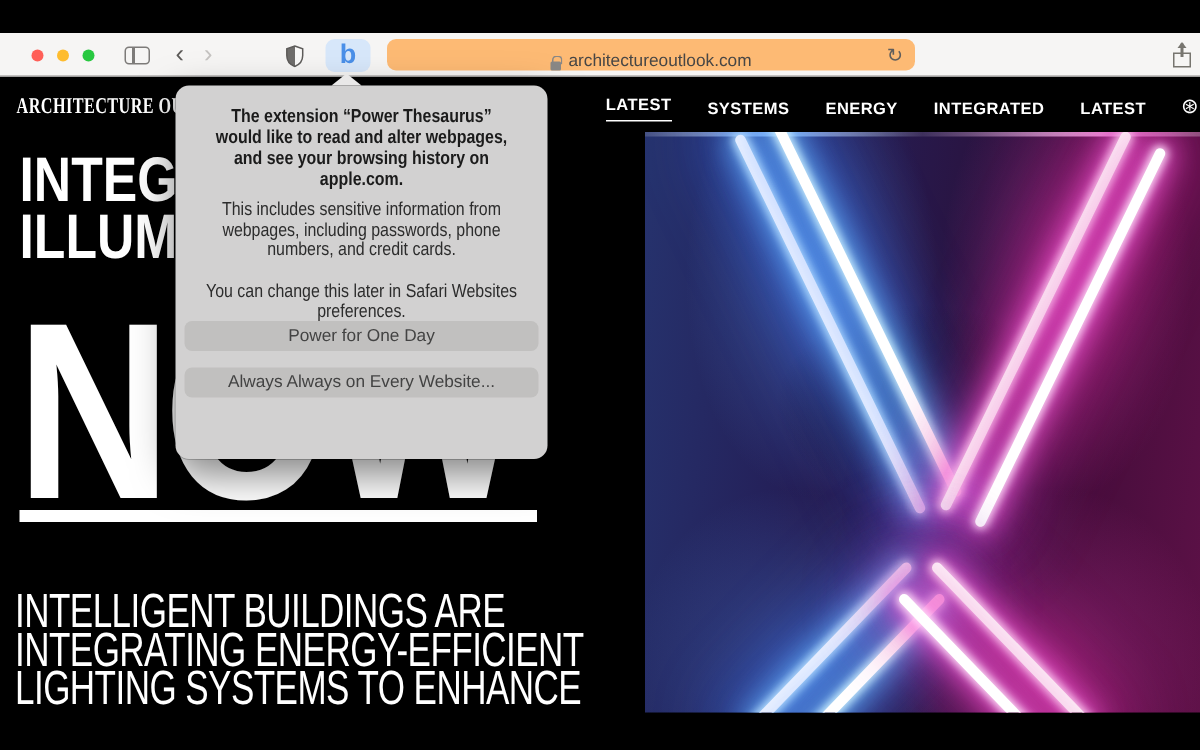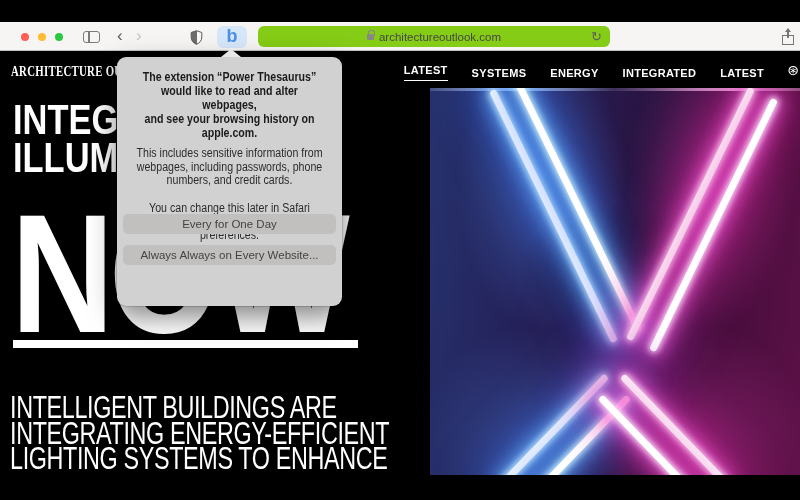--- a/index.html
+++ b/index.html
@@ -26,21 +26,21 @@
   .chev.back    { left:117px; color:#5d5b59; }
   .chev.forward { left:136px; color:#c5c3c1; }
 
   .shield-ic { position:absolute; left:190px; top:8px; }
 
   .ext-btn { position:absolute; left:217px; top:4px; width:30px; height:22px;
              background:#d7e7fa; border-radius:6px; text-align:center; }
   .ext-btn .glyph { font-size:18px; font-weight:bold; color:#4a8fe8; line-height:21px; }
 
   .url-bar { position:absolute; left:258px; top:4px; width:352px; height:21px;
-             background:#84cc16; border-radius:6px; display:flex; align-items:center;
+             background:#fdba74; border-radius:6px; display:flex; align-items:flex-end;
              justify-content:center; }
   .lock-ic { position:relative; width:7px; height:6px; background:#8a8886; border-radius:1px; margin-right:5px; }
   .lock-ic::before { content:''; position:absolute; top:-4px; left:1px; width:5px; height:5px;
                      border:1.2px solid #8a8886; border-bottom:none; border-radius:3px 3px 0 0; }
   .url-text { font-size:11.5px; color:#474645; }
   .reload-ic { position:absolute; right:8px; top:0; font-size:13px; color:#605e5c; line-height:21px; }
 
   .share-ic { position:absolute; left:781px; top:7px; width:14px; height:16px; }
   .share-ic .box { position:absolute; left:1px; bottom:0; width:12px; height:10px; border:1.4px solid #77756f; }
   .share-ic .stem { position:absolute; left:6.3px; top:0; width:1.4px; height:9px; background:#77756f; }
@@ -96,21 +96,21 @@
   .t-ul2 { left:144px; top:-23px; transform:rotate(-26deg); }
   .t-ur1 { left:257px; top:-14px; transform:rotate(26deg); }
   .t-ur2 { left:280px; top:-3px;  transform:rotate(26deg); }
   .tube.short { height:150px; }
   .t-ll1 { left:121px; top:267px; transform:rotate(44deg); }
   .t-ll2 { left:143px; top:288px; transform:rotate(44deg); }
   .t-lr1 { left:241px; top:267px; transform:rotate(-44deg); }
   .t-lr2 { left:219px; top:288px; transform:rotate(-44deg); }
 
   
-  .popup { position:absolute; left:117px; top:57px; width:225px; height:249px;
+  .popup { position:absolute; left:117px; top:57px; width:248px; height:249px;
            background:#d2d1d1; border-radius:9px; z-index:50;
            box-shadow:0 10px 28px rgba(0,0,0,0.5), 0 0 0 0.5px rgba(0,0,0,0.25);
            text-align:center; }
   .popup .caret { position:absolute; top:-8px; left:104px; width:0; height:0;
            border-left:10px solid transparent; border-right:10px solid transparent;
            border-bottom:8px solid #e9e8e8; }
   .popup .title { margin-top:13px; font-size:12.5px; font-weight:bold; color:#1b1b1b;
            line-height:14px; white-space:pre-line; transform:scaleX(0.85); transform-origin:center top; }
   .popup .body { font-size:12.5px; color:#2c2c2c; line-height:13.5px; white-space:pre-line;
            transform:scaleX(0.85); transform-origin:center top; }
@@ -209,18 +209,18 @@
     <div class="title">The extension “Power Thesaurus”
 would like to read and alter webpages,
 and see your browsing history on
 apple.com.</div>
     <div class="body b1">This includes sensitive information from
 webpages, including passwords, phone
 numbers, and credit cards.</div>
     <div class="body b2">You can change this later in Safari Websites
 preferences.</div>
     <div class="btns">
-      <button>Every for One Day</button>
+      <button>Power for One Day</button>
       <button>Always Always on Every Website...</button>
     </div>
   </div>
 
 </div>
 
 </body></html>

